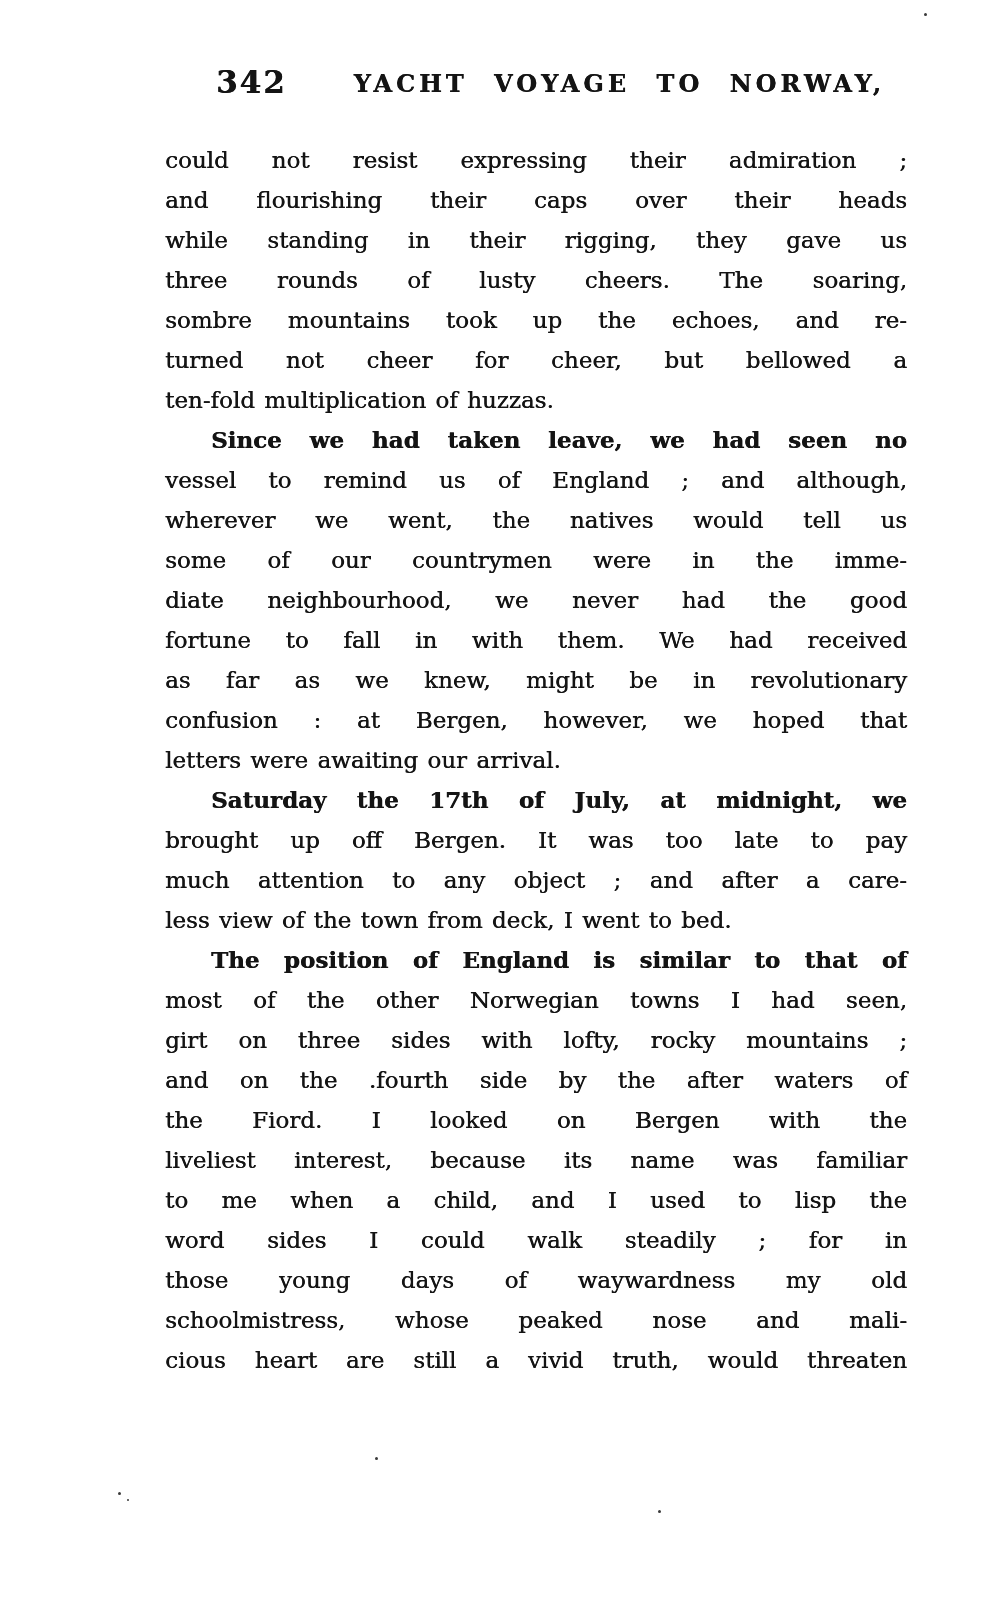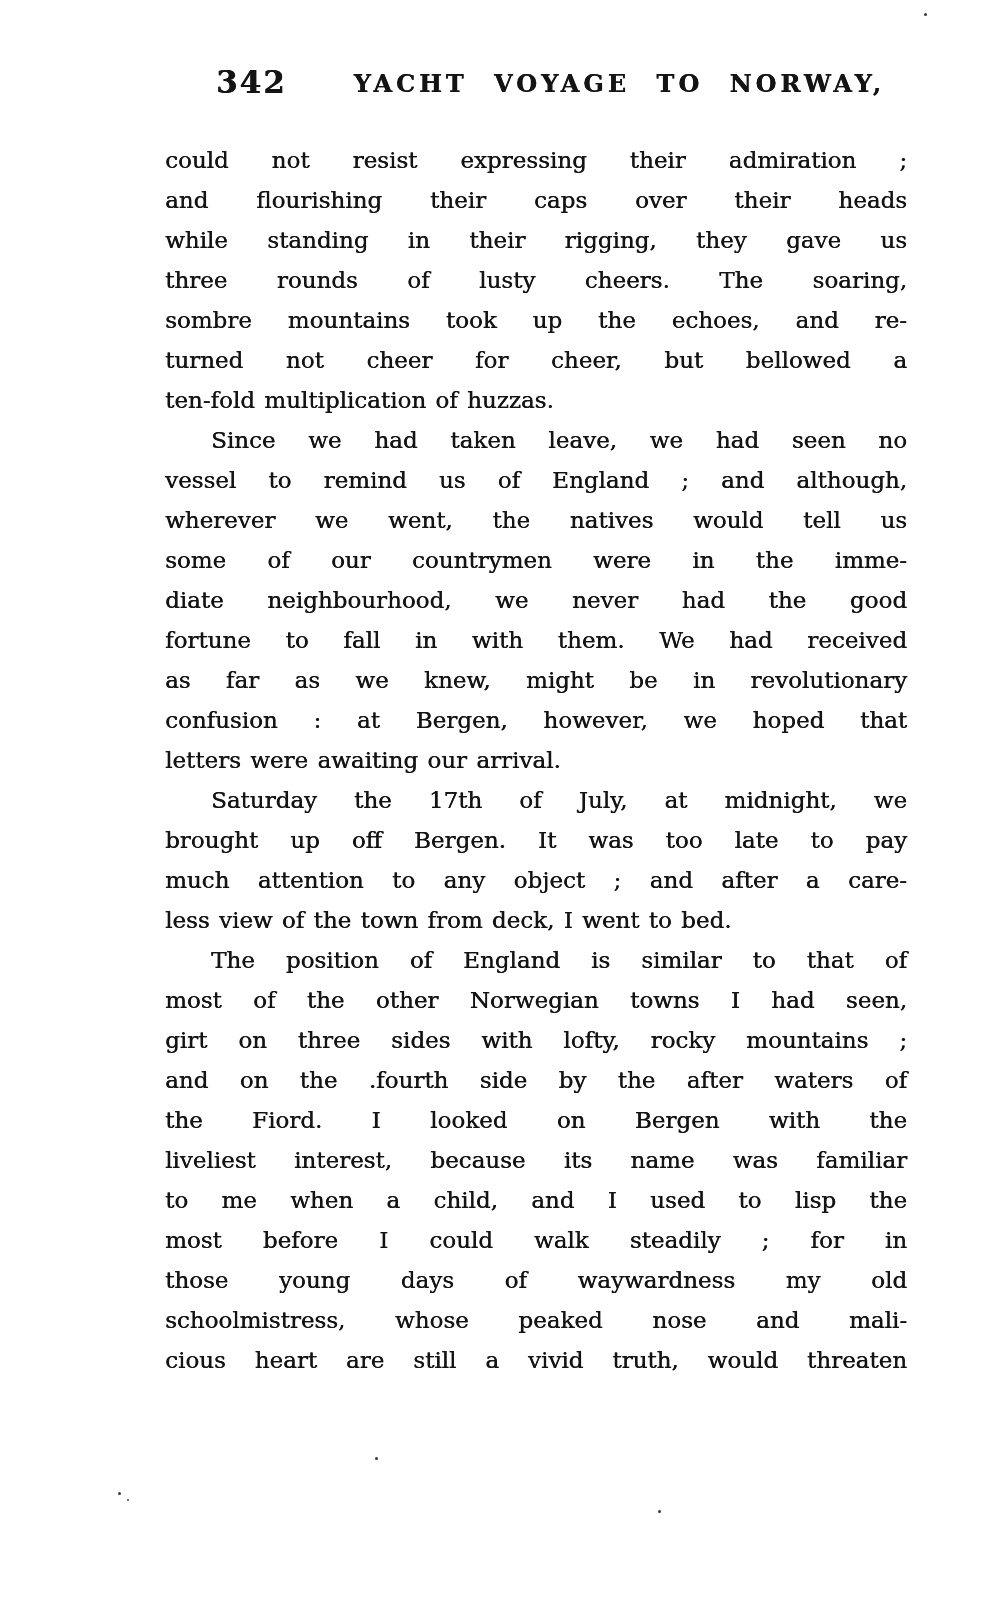--- a/index.html
+++ b/index.html
@@ -55,21 +55,21 @@
     line-height: 40px;
     height: 40px;
     text-align: justify;
     text-align-last: justify;
     word-spacing: 2px;
     text-shadow: 0.4px 0 0 currentColor;
     white-space: normal;
     overflow: visible;
   }
   .line.end { text-align-last: left; }
-  .line.indent { text-indent: 46px; }
+  .line.indent { text-indent: 46px; font-weight: bold; }
   .speckle {
     position: absolute;
     background: #3a3a3a;
     border-radius: 50%;
   }
 </style>
 </head>
 <body>
 
 <div class="page">
@@ -107,21 +107,21 @@
         <div class="line end">less view of the town from deck, I went to bed.</div>
       </div>
       <div class="paragraph">
         <div class="line indent">The position of England is similar to that of</div>
         <div class="line">most of the other Norwegian towns I had seen,</div>
         <div class="line">girt on three sides with lofty, rocky mountains ;</div>
         <div class="line">and on the .fourth side by the after waters of</div>
         <div class="line">the Fiord. I looked on Bergen with the</div>
         <div class="line">liveliest interest, because its name was familiar</div>
         <div class="line">to me when a child, and I used to lisp the</div>
-        <div class="line">most before I could walk steadily ; for in</div>
+        <div class="line">word sides I could walk steadily ; for in</div>
         <div class="line">those young days of waywardness my old</div>
         <div class="line">schoolmistress, whose peaked nose and mali-</div>
         <div class="line">cious heart are still a vivid truth, would threaten</div>
       </div>
     </div>
 
 <div class="speckle" style="left: 924px; top: 13px; width: 3px; height: 3px;"></div>
     <div class="speckle" style="left: 118px; top: 1492px; width: 3px; height: 3px;"></div>
     <div class="speckle" style="left: 127px; top: 1499px; width: 2px; height: 2px;"></div>
     <div class="speckle" style="left: 658px; top: 1510px; width: 3px; height: 3px;"></div>

